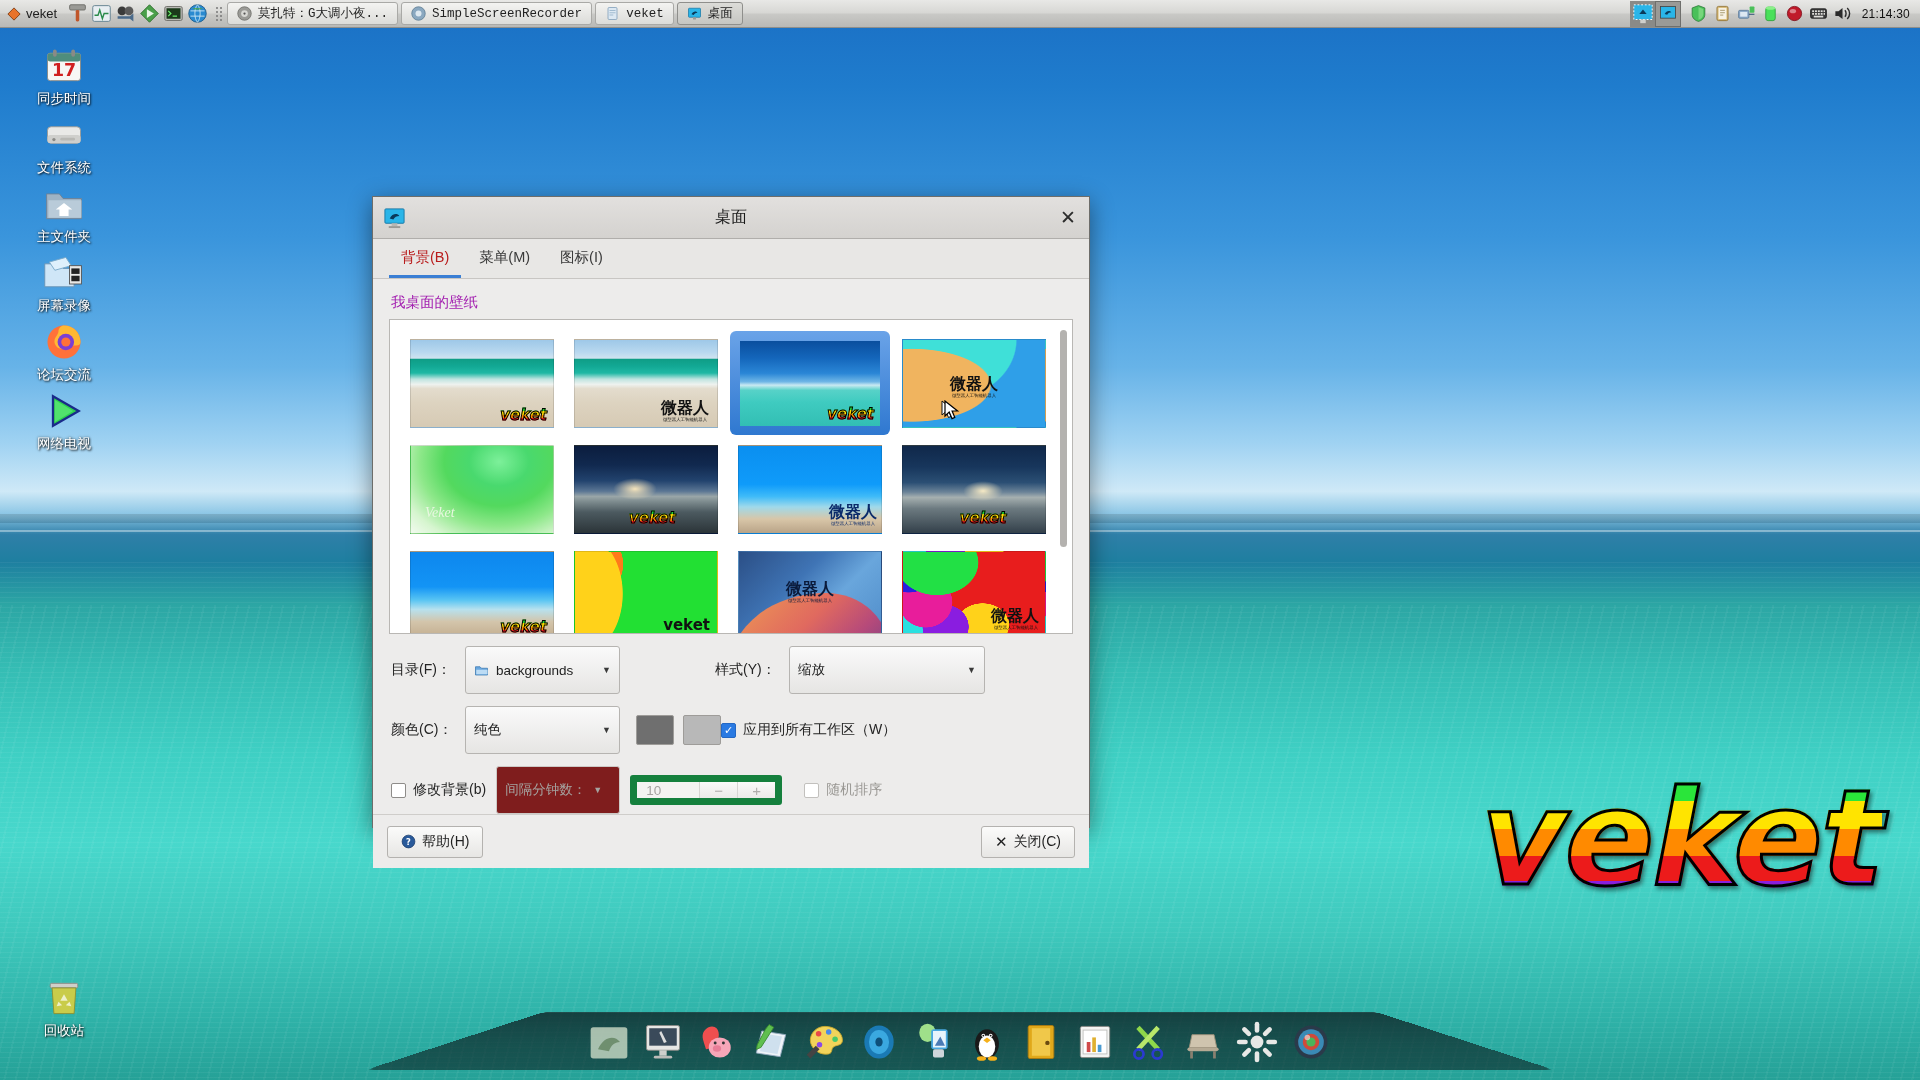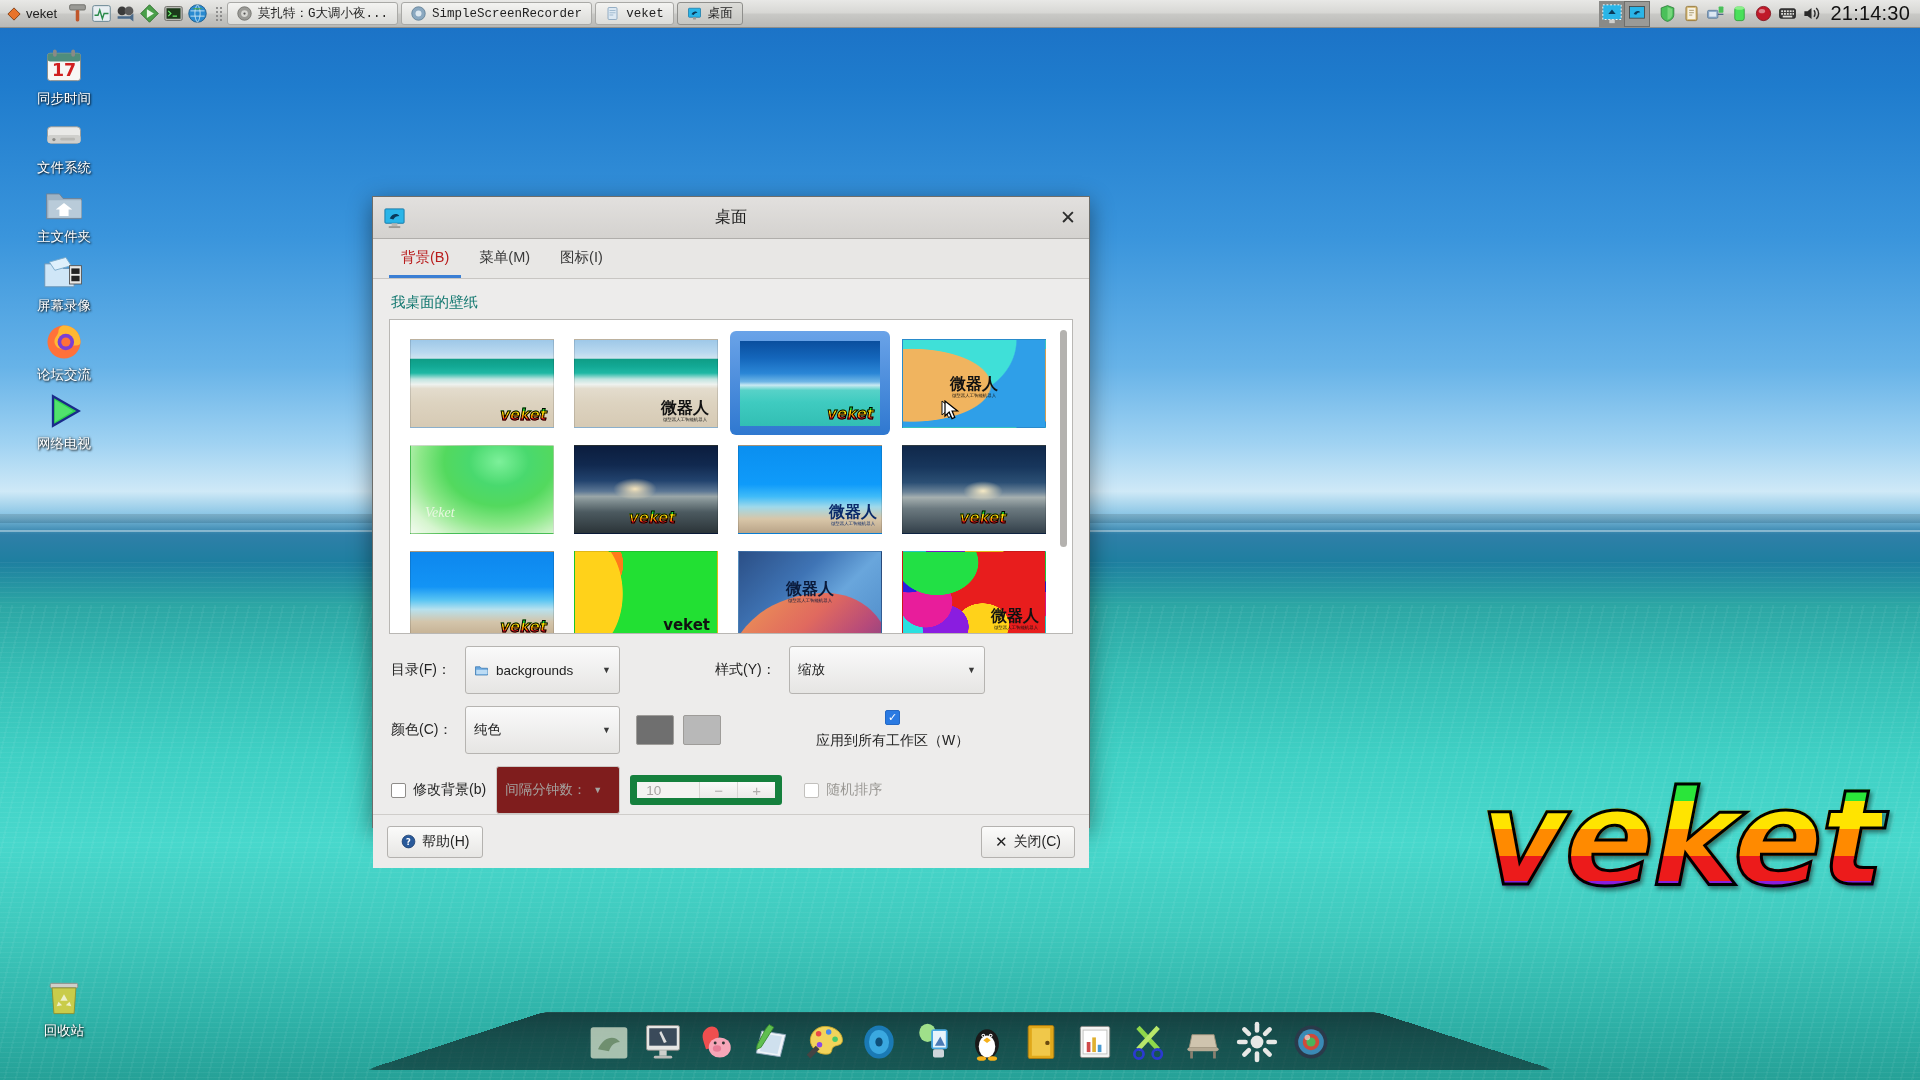--- a/index.html
+++ b/index.html
@@ -86,21 +86,21 @@
   .task-btn .tlbl { overflow:hidden; text-overflow:ellipsis;font-family:Liberation Mono, monospace; }
   .tb-right { display: flex; align-items: center; gap: 2px; padding-right: 4px; }
   .tb-pager {
     display: flex; align-items: center; height: 26px;
     background: #8a8a87; padding: 1px 1px; gap: 1px;
   }
   .pager-cell { width: 24px; height: 24px; display:flex; align-items:center; justify-content:center; }
   .pager-cell.sel { background: #9a9a97; outline: 1px solid #6f6f6c; }
   .tray { display: flex; align-items: center; gap: 5px; padding: 0 8px 0 6px; }
   .tray-ico { width: 19px; height: 19px; display:block; }
-  .tb-clock { font-size: 20px; color: #111; padding-right: 6px; letter-spacing: .2px; }
+  .tb-clock { font-size: 12px; color: #111; padding-right: 6px; letter-spacing: .2px; }
 
   
   .desk-icon {
     position: absolute; width: 92px;
     display: flex; flex-direction: column; align-items: center; gap: 3px;
     cursor: default;
   }
   .desk-icon .glyph { width: 44px; height: 44px; display: block; }
   .desk-icon .dlabel {
     font-size: 13.5px; color: #ffffff;
@@ -176,21 +176,21 @@
     height: 40px; flex: 0 0 40px;
     background: #e8e7e5; border-bottom: 1px solid #c8c6c3;
     display: flex; align-items: flex-end; padding-left: 16px; gap: 6px;
   }
   .tab {
     padding: 6px 12px 8px; font-size: 14.5px; color: #3a3a3a;
     border-bottom: 3px solid transparent; cursor: default;
   }
   .tab.sel { color: #b91c1c; border-bottom-color: #3b7fd4; }
   #body-pane { flex: 1; display: flex; flex-direction: column; padding: 10px 16px 0; background: #edeceb; }
-  #pane-label { font-size: 14.5px; color: #0f766e; margin: 4px 0 7px 2px; }
+  #pane-label { font-size: 14.5px; color: #a21caf; margin: 4px 0 7px 2px; }
 
   #grid-frame {
     flex: 0 0 315px;
     background: #fff; border: 1px solid #b9b7b4;
     position: relative; overflow: hidden;
   }
   #grid-inner {
     position: absolute; inset: 0;
     padding: 11px 18px 0 12px;
     display: grid;
@@ -861,21 +861,21 @@
       </div>
 
       <div class="ctrl-row">
         <span class="ctrl-lbl" style="width:74px;">颜色(C)：</span>
         <div class="combo wide">
           <span>纯色</span>
           <span class="caret">▼</span>
         </div>
         <div class="swatch" style="margin-left:16px;background:#6f6f6f;"></div>
         <div class="swatch" style="margin-left:9px;background:#b8b8b8;"></div>
-        <div class="checkbox-row" style="margin-left:95px;flex-direction:column;">
+        <div class="checkbox-row" style="">
           <span class="cb on"></span>
           <span>应用到所有工作区（W）</span>
         </div>
       </div>
 
       <div class="ctrl-row" style="margin-bottom:0;">
         <div class="checkbox-row">
           <span class="cb"></span>
           <span>修改背景(b)</span>
         </div>

